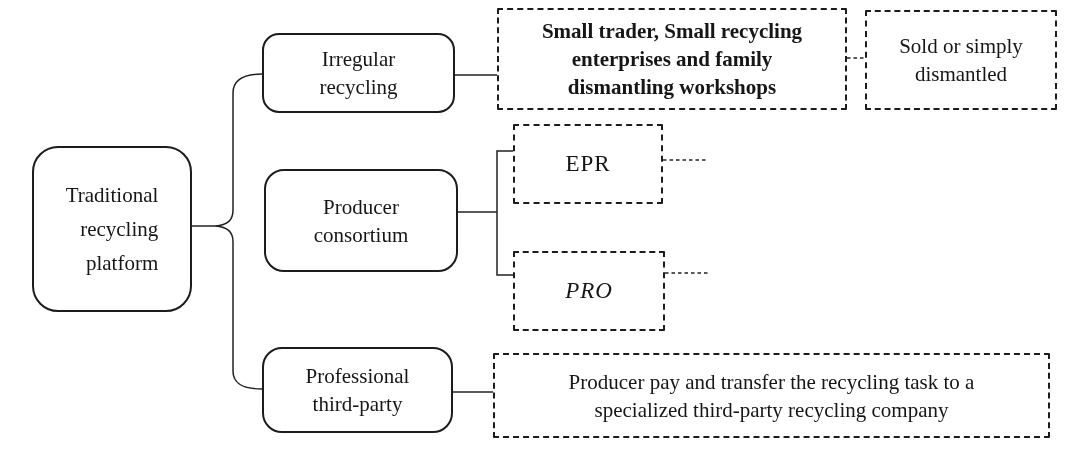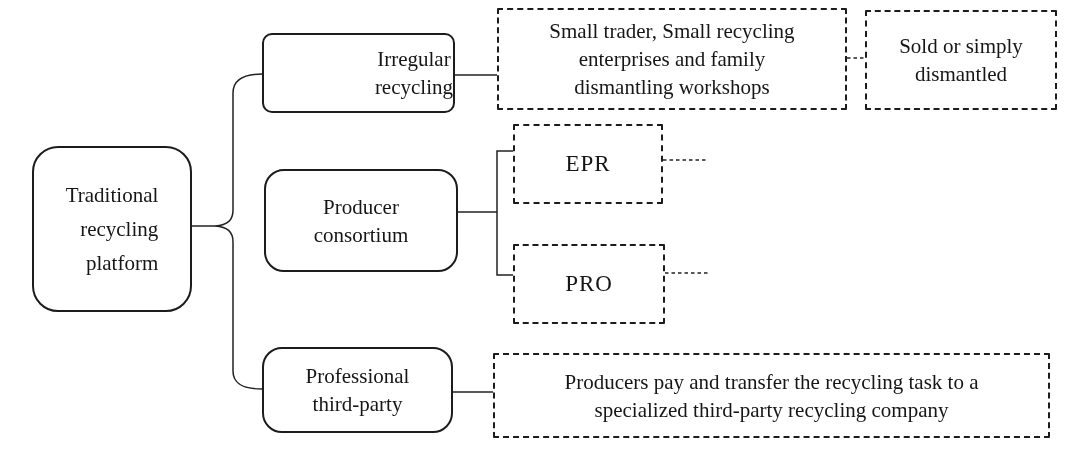--- a/index.html
+++ b/index.html
@@ -47,28 +47,28 @@
   .dashed-node {
     border: 2.5px dashed #1c1c1c;
     border-radius: 1px;
   }
   .root-node {
     left: 32px; top: 146px; width: 160px; height: 166px;
     border-radius: 26px;
     text-align: right;
   }
   .root-node .label { line-height: 34px; }
-  .irregular-node   { left: 262px; top: 33px;  width: 193px; height: 80px;  border-radius: 10px; justify-content: flex-end; }
+  .irregular-node   { left: 262px; top: 33px;  width: 193px; height: 80px;  border-radius: 17px; }
   .producer-node    { left: 264px; top: 169px; width: 194px; height: 103px; }
   .thirdparty-node  { left: 262px; top: 347px; width: 191px; height: 86px;  }
-  .irrdesc-node     { left: 497px; top: 8px;   width: 350px; height: 102px; }
+  .irrdesc-node     { left: 497px; top: 8px;   width: 350px; height: 102px; font-weight: bold; }
   .outcome-node     { left: 865px; top: 10px;  width: 192px; height: 100px; }
   .epr-node         { left: 513px; top: 124px; width: 150px; height: 80px; align-items: center;  }
   .eprdesc-node     { left: 708px; top: 122px; width: 345px; height: 96px;  }
-  .pro-node         { left: 513px; top: 244px; width: 152px; height: 80px;  }
+  .pro-node         { left: 513px; top: 251px; width: 152px; height: 80px; font-style: italic;  }
   .prodesc-node     { left: 708px; top: 227px; width: 345px; height: 101px; }
   .tpdesc-node      { left: 493px; top: 353px; width: 557px; height: 85px;  }
   .acronym .label   { font-size: 23px; letter-spacing: 1px; }
 </style>
 </head>
 <body>
 
 <div class="stage">
 
   <svg class="connectors" viewBox="0 0 1080 455" xmlns="http://www.w3.org/2000/svg">
@@ -137,17 +137,17 @@
     <span class="label">EPR</span>
   </div>
 
 
   <div class="node dashed-node acronym pro-node">
     <span class="label">PRO</span>
   </div>
 
 
   <div class="node dashed-node tpdesc-node">
-    <span class="label">Producers pay and transfer the recycling task to a
+    <span class="label">Producer pay and transfer the recycling task to a
 specialized third-party recycling company</span>
   </div>
 
 </div>
 
 </body></html>

